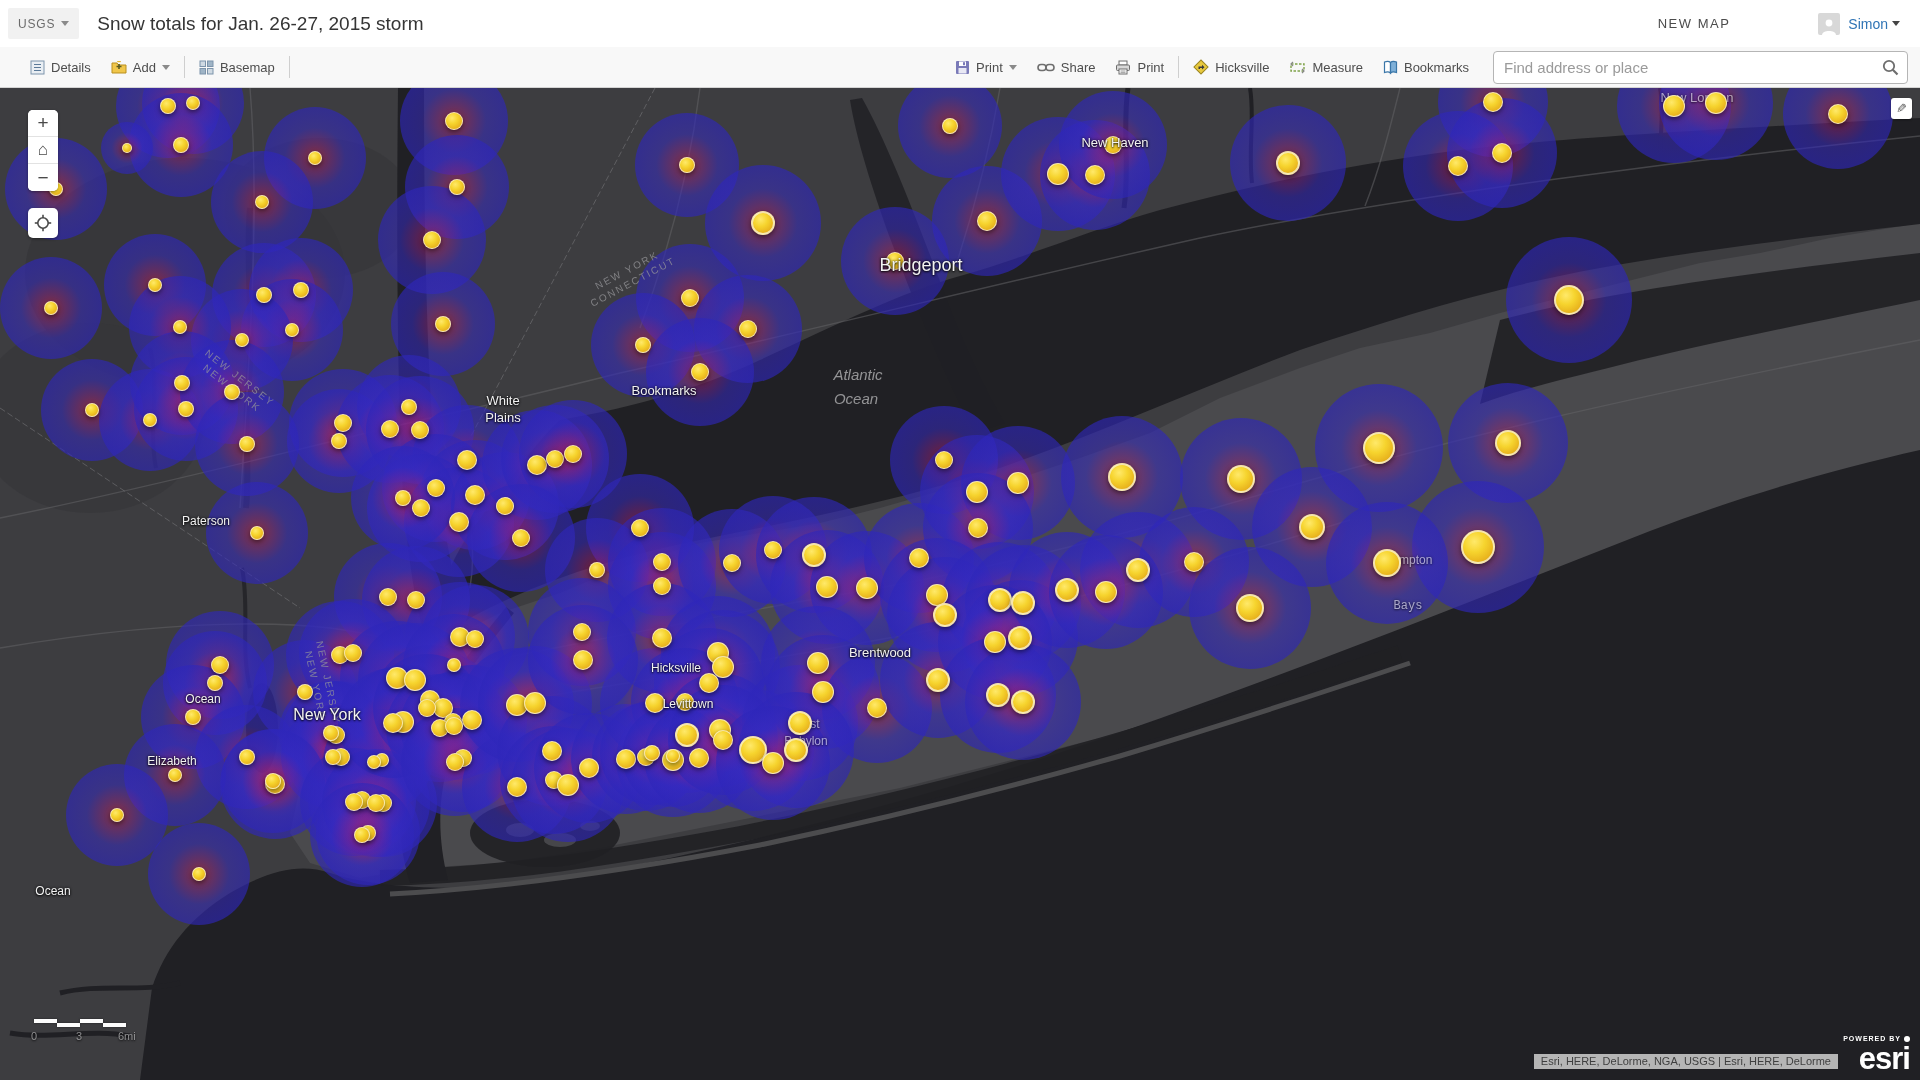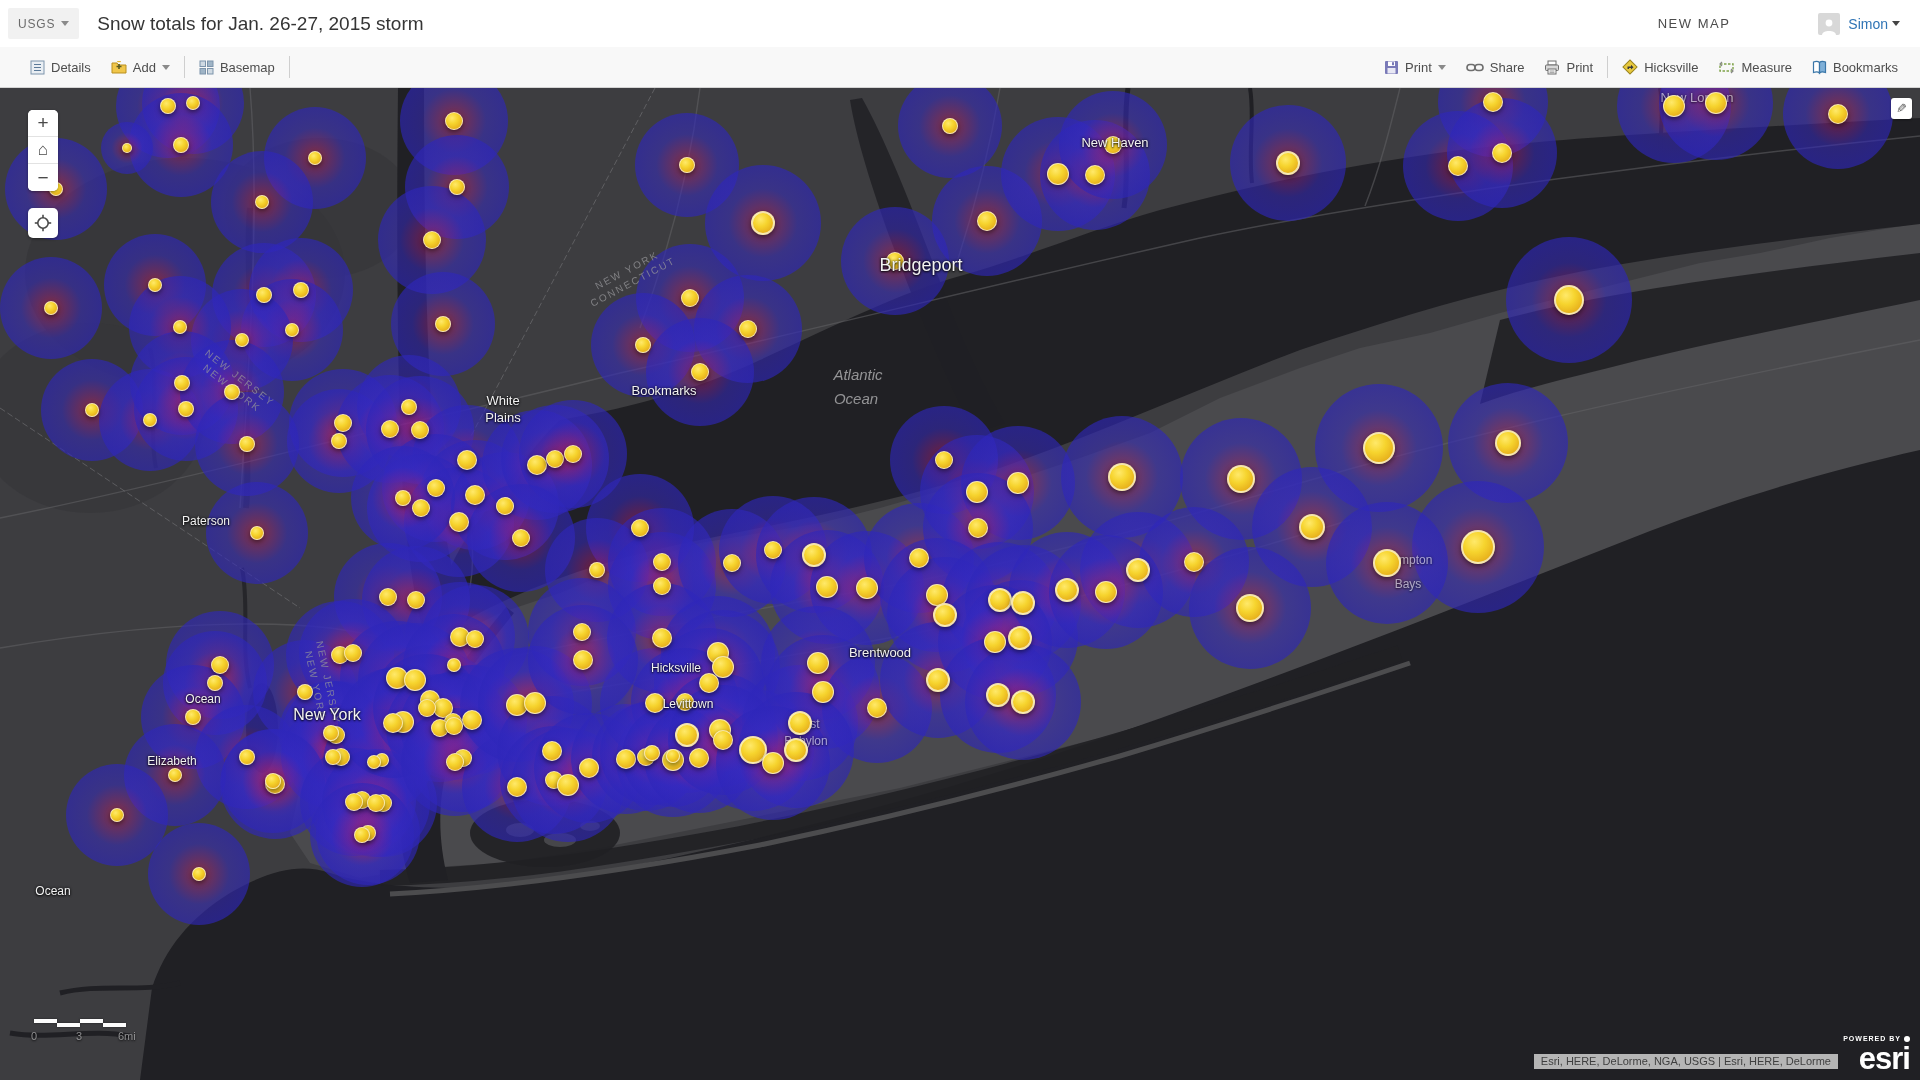--- a/index.html
+++ b/index.html
@@ -179,20 +179,27 @@
         <path d="M13 9 L15 11 L13 13" fill="none" stroke="#888" stroke-width="1.2"></path>
       </svg>
       <span>Measure</span>
     </div>
     <div class="tb-btn">
       <svg class="icon" width="15" height="15" viewBox="0 0 15 15">
         <path d="M1.5 2 C4 1 6.5 1.5 7.5 2.5 L7.5 13 C6.5 12 4 11.5 1.5 12.5 Z" fill="#fff" stroke="#3a76a8" stroke-width="1.2"></path>
         <path d="M13.5 2 C11 1 8.5 1.5 7.5 2.5 L7.5 13 C8.5 12 11 11.5 13.5 12.5 Z" fill="#7fb0d8" stroke="#3a76a8" stroke-width="1.2"></path>
       </svg>
       <span>Bookmarks</span>
+    </div>
+    <div class="search-wrap">
+      <input class="search-input" type="text" placeholder="Find address or place" style="">
+      <svg class="search-icon" width="19" height="19" viewBox="0 0 19 19">
+        <circle cx="8" cy="8" r="5.2" fill="none" stroke="#6e6e6e" stroke-width="1.8"></circle>
+        <line x1="11.8" y1="11.8" x2="16.5" y2="16.5" stroke="#6e6e6e" stroke-width="2.2"></line>
+      </svg>
     </div>
   </div>
 </div>
 
 <div class="map" id="map">
 
   <svg class="base" width="1920" height="992" viewBox="0 0 1920 992">
     <rect width="1920" height="992" fill="#3d3d40"></rect>
 
     <ellipse cx="185" cy="185" rx="160" ry="115" fill="#353538" opacity=".75"></ellipse>
@@ -429,21 +436,21 @@
       <div class="halo" style="left: 1138px; top: 482px; width: 116px; height: 116px;"></div>
       <div class="halo" style="left: 1194px; top: 474px; width: 110px; height: 110px;"></div>
       <div class="halo" style="left: 1106px; top: 504px; width: 114px; height: 114px;"></div>
       <div class="halo" style="left: 1250px; top: 520px; width: 122px; height: 122px;"></div>
     </div>
   <div class="layer under-labels" id="under-label-layer">
       <div class="map-label dim" style="left: 1697px; top: 9px; font-size: 13px;">New London</div>
       <div class="map-label dim" style="left: 806px; top: 636px; font-size: 12px;">West</div>
       <div class="map-label dim" style="left: 806px; top: 653px; font-size: 12px;">Babylon</div>
       <div class="map-label dim" style="left: 1408px; top: 472px; font-size: 12px;">Hampton</div>
-      <div class="map-label dim" style="left: 1408px; top: 496px; font-size: 12px;">Bays</div>
+      <div class="map-label dim" style="left: 1408px; top: 518px; font-size: 12px; font-family: Liberation Mono, monospace;">Bays</div>
       <div class="border-label" style="left: 630px; top: 188px; transform: translate(-50%, -50%) rotate(-28deg);">
         <div>NEW YORK</div>
         <div>CONNECTICUT</div>
       </div>
       <div class="border-label" style="left: 236px; top: 295px; transform: translate(-50%, -50%) rotate(38deg);">
         <div>NEW JERSEY</div>
         <div>NEW YORK</div>
       </div>
       <div class="border-label" style="left: 322px; top: 596px; transform: translate(-50%, -50%) rotate(78deg);">
         <div>NEW JERSEY</div>

